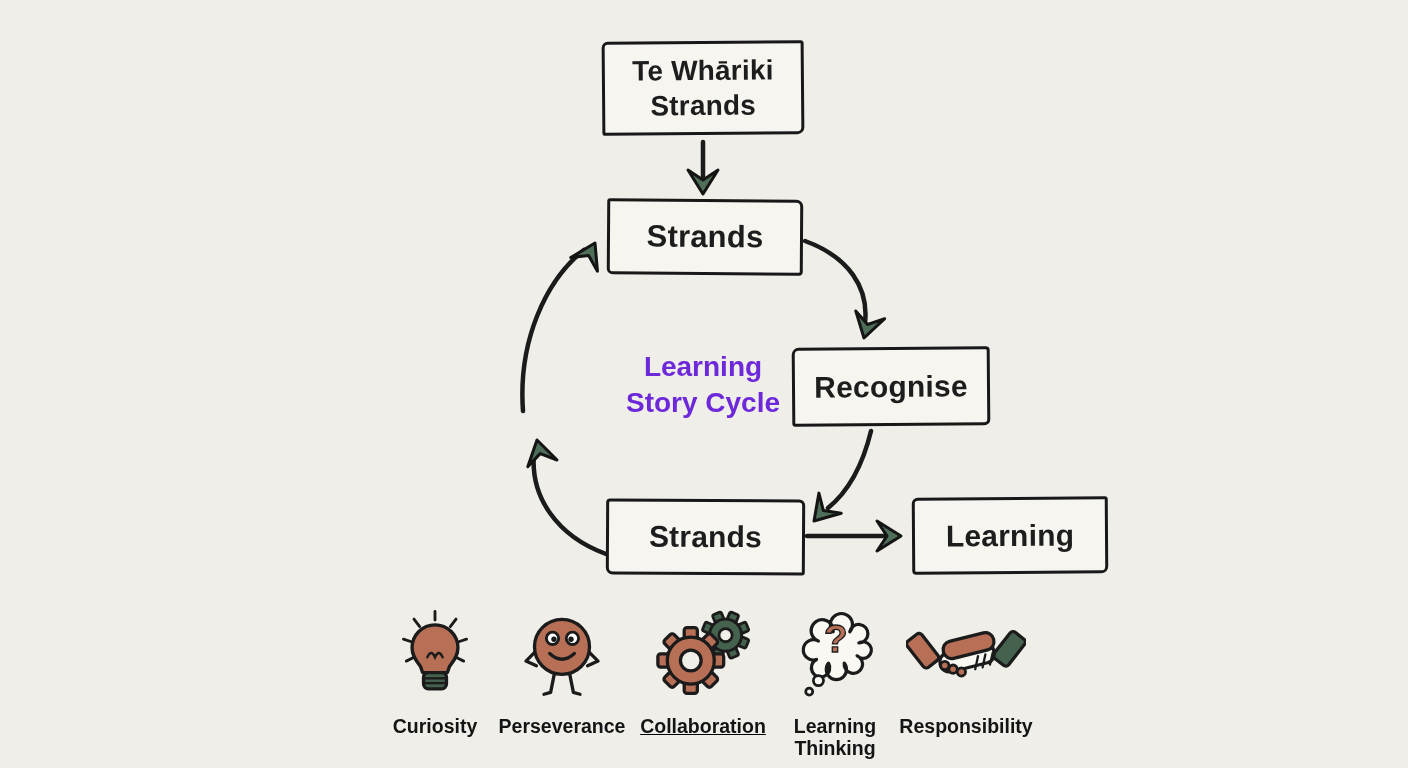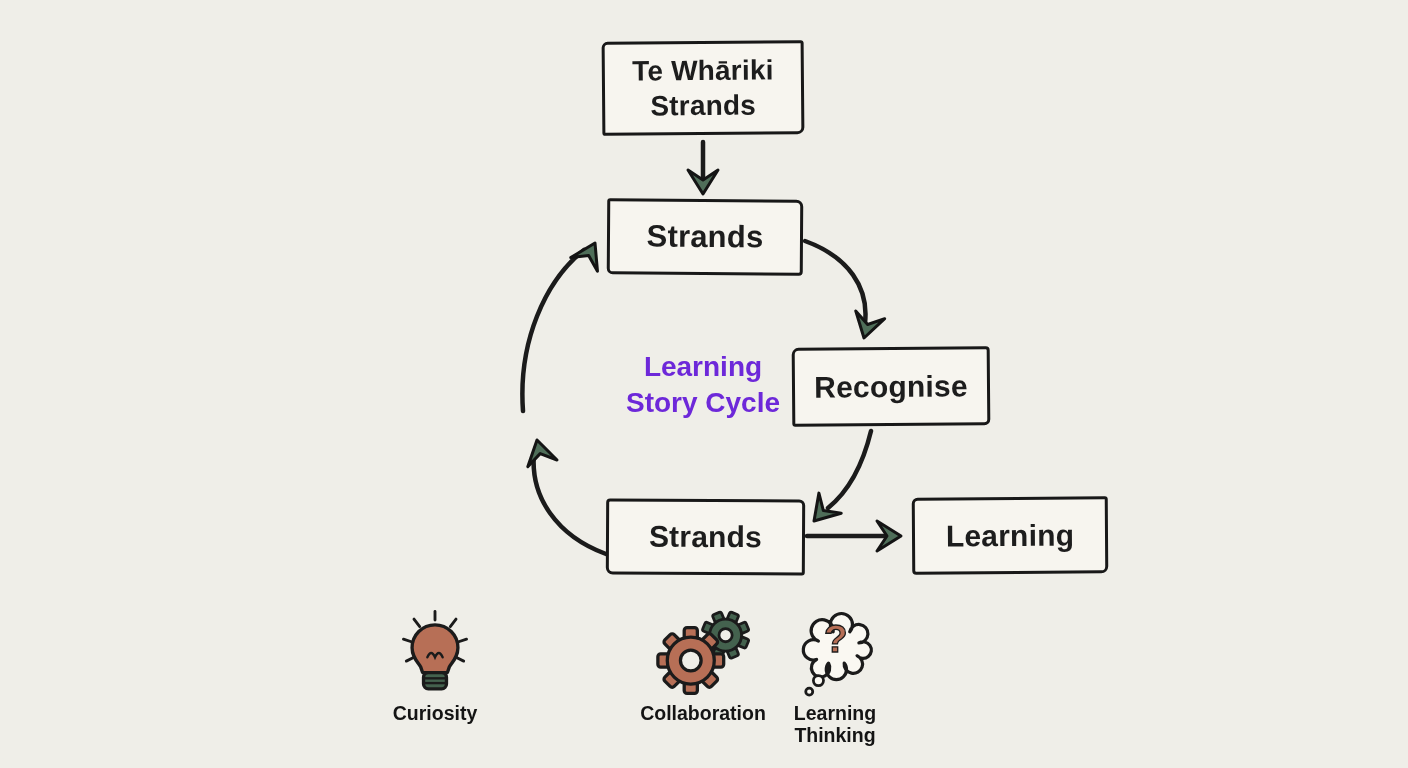--- a/index.html
+++ b/index.html
@@ -11,23 +11,23 @@
        font-weight:700;color:#1d1d1d;letter-spacing:0.2px;}
   .box-strands{left:602px;top:41px;width:196px;height:88px;font-size:28px;text-align:center;line-height:1.25;transform:rotate(-0.5deg);border-radius:6px 3px 7px 3px;}
   .box-notice{left:607px;top:199px;width:190px;height:70px;font-size:31px;transform:rotate(0.4deg);border-radius:3px 7px 4px 6px;}
   .box-recognise{left:792px;top:347px;width:192px;height:73px;font-size:30px;transform:rotate(-0.5deg);border-radius:7px 4px 6px 3px;}
   .box-respond{left:606px;top:499px;width:193px;height:70px;font-size:30px;transform:rotate(0.3deg);border-radius:4px 6px 3px 7px;}
   .box-portfolio{left:912px;top:497px;width:190px;height:71px;font-size:30px;transform:rotate(-0.4deg);border-radius:6px 3px 7px 4px;}
   .center-label{position:absolute;left:618px;top:349px;width:170px;font-size:28px;font-weight:600;
        line-height:1.3;text-align:center;color:#6d28d9;}
   .disposition{position:absolute;top:606px;width:150px;display:flex;flex-direction:column;align-items:center;}
   .disposition .icon-wrap{height:94px;display:flex;align-items:center;justify-content:center;}
-  .dlabel{margin-top:3px;font-size:19.5px;font-weight:600;color:#141414;text-align:center;line-height:1.12;}
+  .dlabel{margin-top:16px;font-size:19.5px;font-weight:600;color:#141414;text-align:center;line-height:1.12;}
   .narrow .dlabel{max-width:88px;}
-  .d0{left:360px;} .d1{left:487px;} .d2{left:628px;} .d3{left:760px;} .d4{left:891px;}
+  .d0{left:360px;} .d1{left:487px;} .d2{left:628px;text-decoration:underline;} .d3{left:760px;} .d4{left:891px;}
 </style>
 </head>
 <body>
 
 <div class="stage">
 
   <svg class="arrows" viewBox="0 0 1408 768">
     <defs>
       <path id="dart" d="M0,0 L-15,-24 L0,-14 L15,-24 Z" fill="#4f6e59" stroke="#141414" stroke-width="3" stroke-linejoin="round"></path>
     </defs>
@@ -80,20 +80,39 @@
         <path d="M45,18 a24,24 0 0 1 24,24 c0,9 -5,14 -9,20 l-2,6 h-26 l-2,-6 c-4,-6 -9,-11 -9,-20 a24,24 0 0 1 24,-24 Z" fill="#b76f56" stroke="#1b1b1b" stroke-width="3.5" stroke-linejoin="round"></path>
         <path d="M37,52 q4,-9 8,0 q4,-9 8,0" fill="none" stroke="#1b1b1b" stroke-width="2.5" stroke-linecap="round"></path>
         <rect x="33" y="68" width="24" height="17" rx="5" fill="#44624e" stroke="#1b1b1b" stroke-width="3.5"></rect>
         <line x1="33" y1="74" x2="57" y2="74" stroke="#1b1b1b" stroke-width="2.5"></line>
         <line x1="33" y1="79" x2="57" y2="79" stroke="#1b1b1b" stroke-width="2.5"></line>
       </svg>
     </div>
     <div class="dlabel">Curiosity</div>
   </div>
 
+  <div class="disposition d1">
+    <div class="icon-wrap">
+      <svg width="86" height="92" viewBox="0 0 90 97">
+        <g fill="none" stroke="#1b1b1b" stroke-width="3.5" stroke-linecap="round" stroke-linejoin="round">
+          <path d="M18,46 L7,57 L18,62"></path>
+          <path d="M72,46 L83,57 L72,62"></path>
+          <path d="M37,70 L33,90 L26,92"></path>
+          <path d="M53,70 L57,90 L64,92"></path>
+        </g>
+        <circle cx="45" cy="42" r="29" fill="#b76f56" stroke="#1b1b1b" stroke-width="3.5"></circle>
+        <circle cx="35" cy="33" r="6.5" fill="#ffffff" stroke="#1b1b1b" stroke-width="3"></circle>
+        <circle cx="56" cy="33" r="6.5" fill="#ffffff" stroke="#1b1b1b" stroke-width="3"></circle>
+        <circle cx="36.5" cy="34" r="2.8" fill="#1b1b1b"></circle>
+        <circle cx="54.5" cy="34" r="2.8" fill="#1b1b1b"></circle>
+        <path d="M32,49 Q45,61 58,49" fill="none" stroke="#1b1b1b" stroke-width="3.5" stroke-linecap="round"></path>
+      </svg>
+    </div>
+    <div class="dlabel">Perseverance</div>
+  </div>
 
   <div class="disposition d2">
     <div class="icon-wrap">
       <svg width="94" height="88" viewBox="0 0 100 92">
         <g transform="translate(74,27)">
           <g fill="#44624e" stroke="#1b1b1b" stroke-width="3">
             <rect x="-5" y="-25" width="10" height="10" rx="2" transform="rotate(22.5)"></rect>
             <rect x="-5" y="-25" width="10" height="10" rx="2" transform="rotate(67.5)"></rect>
             <rect x="-5" y="-25" width="10" height="10" rx="2" transform="rotate(112.5)"></rect>
             <rect x="-5" y="-25" width="10" height="10" rx="2" transform="rotate(157.5)"></rect>
@@ -129,14 +148,37 @@
       <svg width="86" height="92" viewBox="0 0 90 100">
         <path d="M25,57 a11,11 0 1 1 2,-20 a12,12 0 1 1 16,-10 a12,12 0 1 1 18,0 a10,10 0 1 1 10,12 a9,9 0 1 1 -2,14 a10,10 0 1 1 -14,8 a11,11 0 1 1 -17,0 a10,10 0 1 1 -13,-4 Z" fill="#faf8f2" stroke="#1b1b1b" stroke-width="3.5" stroke-linejoin="round"></path>
         <text x="46" y="49" text-anchor="middle" font-size="42" font-weight="700" fill="#b76f56" stroke="#1b1b1b" stroke-width="1.4" font-family="Liberation Sans, sans-serif">?</text>
         <circle cx="27" cy="80" r="5.5" fill="#faf8f2" stroke="#1b1b1b" stroke-width="3"></circle>
         <circle cx="17" cy="92" r="3.8" fill="#faf8f2" stroke="#1b1b1b" stroke-width="3"></circle>
       </svg>
     </div>
     <div class="dlabel">Learning Thinking</div>
   </div>
 
+  <div class="disposition d4">
+    <div class="icon-wrap">
+      <svg width="120" height="80" viewBox="0 0 130 85">
+        <rect x="8" y="22" width="20" height="36" rx="4" transform="rotate(-38 18 40)" fill="#b76f56" stroke="#1b1b1b" stroke-width="3.5"></rect>
+        <rect x="102" y="20" width="20" height="36" rx="4" transform="rotate(38 112 38)" fill="#44624e" stroke="#1b1b1b" stroke-width="3.5"></rect>
+        <g transform="rotate(-14 67 47)">
+          <rect x="36" y="37" width="60" height="21" rx="10" fill="#faf8f2" stroke="#1b1b1b" stroke-width="3.5"></rect>
+        </g>
+        <g transform="rotate(-14 64 36)">
+          <rect x="40" y="26" width="56" height="19" rx="9" fill="#b76f56" stroke="#1b1b1b" stroke-width="3.5"></rect>
+        </g>
+        <circle cx="42" cy="56" r="4.5" fill="#b76f56" stroke="#1b1b1b" stroke-width="3"></circle>
+        <circle cx="51" cy="60" r="4.5" fill="#b76f56" stroke="#1b1b1b" stroke-width="3"></circle>
+        <circle cx="60" cy="63" r="4.5" fill="#b76f56" stroke="#1b1b1b" stroke-width="3"></circle>
+        <g stroke="#1b1b1b" stroke-width="2.5" stroke-linecap="round">
+          <line x1="78" y1="46" x2="75" y2="60"></line>
+          <line x1="86" y1="44" x2="83" y2="58"></line>
+          <line x1="94" y1="42" x2="91" y2="55"></line>
+        </g>
+      </svg>
+    </div>
+    <div class="dlabel">Responsibility</div>
+  </div>
 
 </div>
 
 </body></html>

